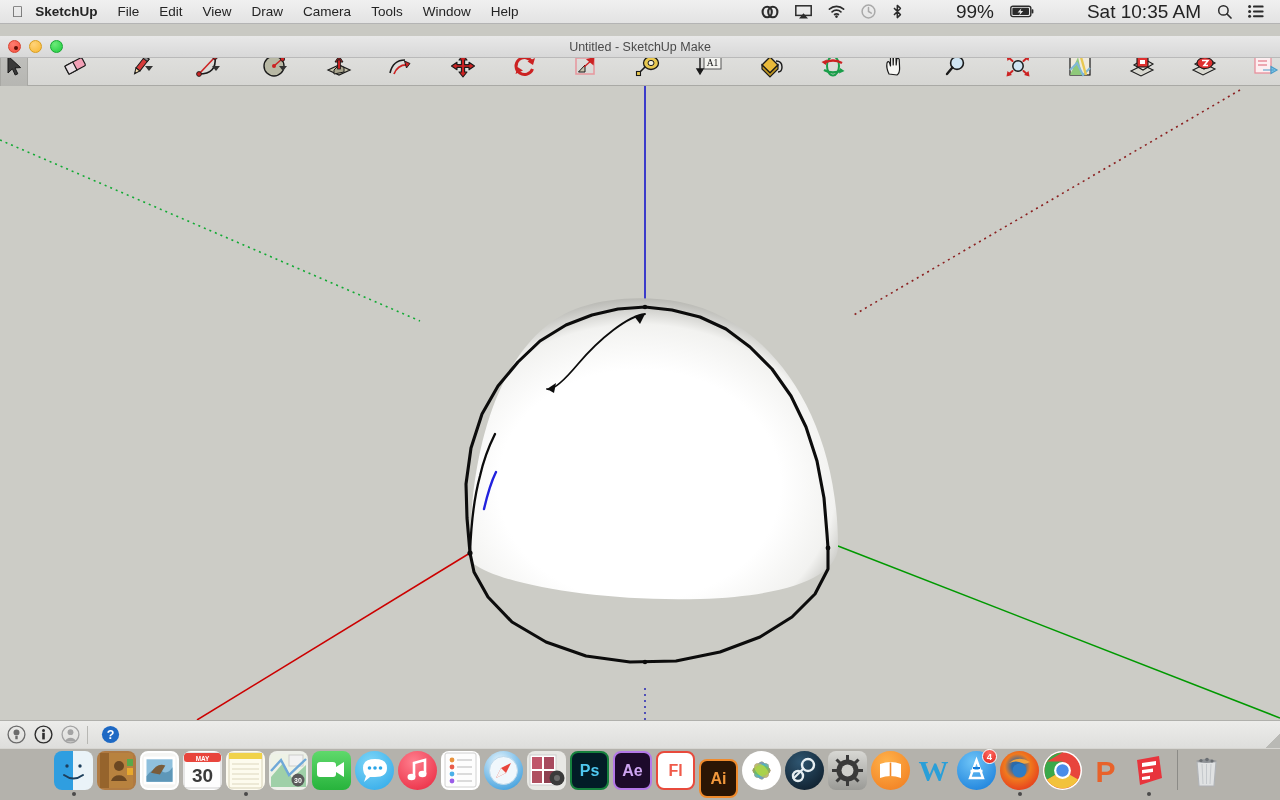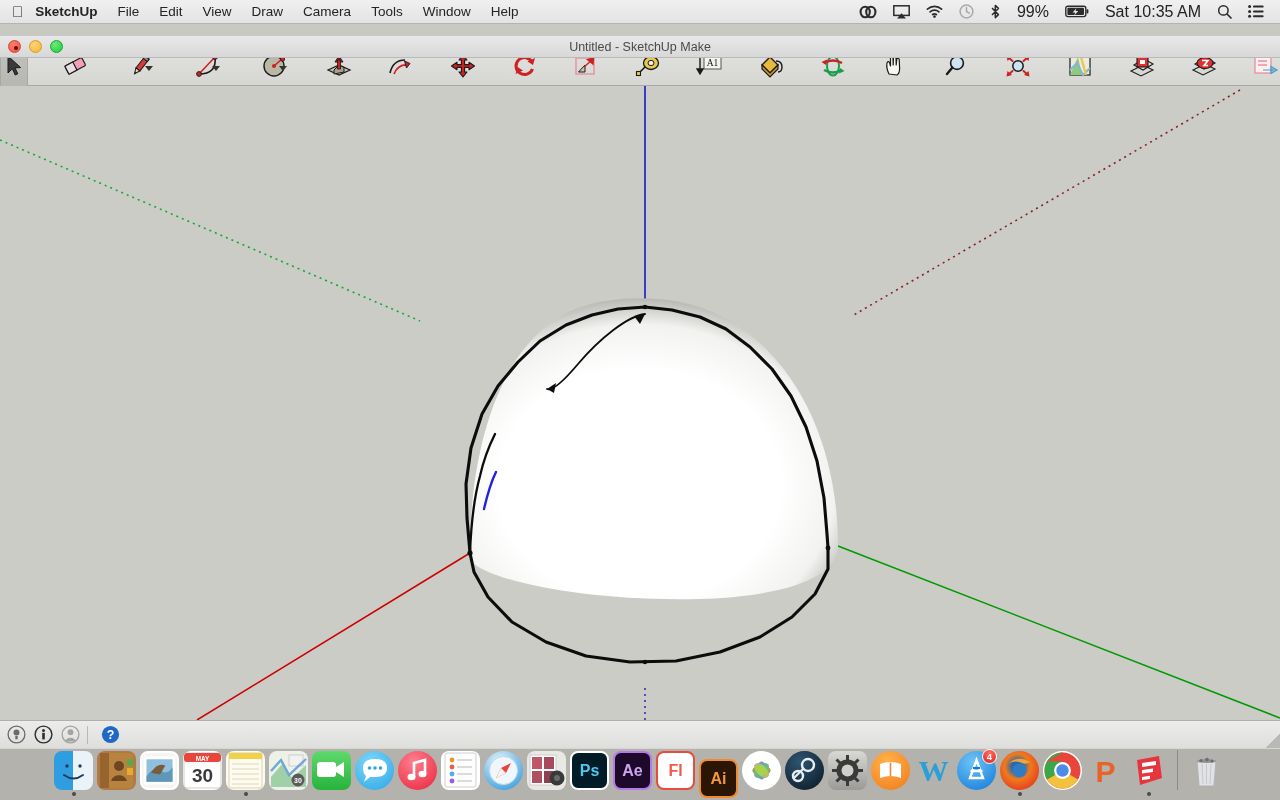--- a/index.html
+++ b/index.html
@@ -15,21 +15,21 @@
     position:absolute; top:0; left:0; width:1280px; height:24px;
     background:linear-gradient(to bottom,#f0f0f0 0%,#e3e3e3 100%);
     border-bottom:1px solid #b4b4b4;
     display:flex; align-items:center; z-index:50;
   }
   #menubar .apple{ margin-left:12px; margin-right:10px; font-size:15px; color:#2a2a2a; line-height:1; }
   .menu-item{ font-size:13.5px; color:#242424; padding:0 10px; height:24px; line-height:24px; white-space:nowrap; }
   .menu-item.app-name{ font-weight:bold; padding-left:2px; }
   .menu-right{ margin-left:auto; display:flex; align-items:center; padding-right:8px; gap:0px; }
   .mb-icon{ display:flex; align-items:center; justify-content:center; height:24px; padding:0 8px; color:#2b2b2b; }
-  .mb-text{ font-size:16px; color:#232323; padding:0 8px; white-space:nowrap; }
+  .mb-text{ font-size:19px; color:#232323; padding:0 8px; white-space:nowrap;margin-left:37px; }
 
   
   #titlebar{
     position:absolute; top:36px; left:0; width:1280px; height:22px;
     background:linear-gradient(to bottom,#e8e8e8 0%,#d8d8d8 100%);
     border-bottom:1px solid #b9b9b9;
     z-index:40;
   }
   #titlebar .title{
     position:absolute; left:0; top:0; width:1280px; height:22px; line-height:22px;
@@ -665,21 +665,21 @@
         <circle cx="30" cy="27" r="7.5" fill="#3a3a3a"></circle>
               <circle cx="30" cy="27" r="3" fill="#6a6a6a"></circle>
             </svg>
           </div>
         </div>
       <div class="run-dot hidden"></div>
     </div>
 
     <div class="dock-item">
       <div class="dock-icon">
-          <div class="ic ic-label" style="background:#021c27;border:2px solid #ffffff;color:#4fc8f0;font-size:16px;">Ps</div>
+          <div class="ic ic-label" style="background:#021c27;border:2px solid #15803d;color:#4fc8f0;font-size:16px;">Ps</div>
         </div>
       <div class="run-dot hidden"></div>
     </div>
 
     <div class="dock-item">
       <div class="dock-icon">
           <div class="ic ic-label" style="background:#1d0a2b;border:2px solid #b478e8;color:#cda4f0;font-size:16px;">Ae</div>
         </div>
       <div class="run-dot hidden"></div>
     </div>

